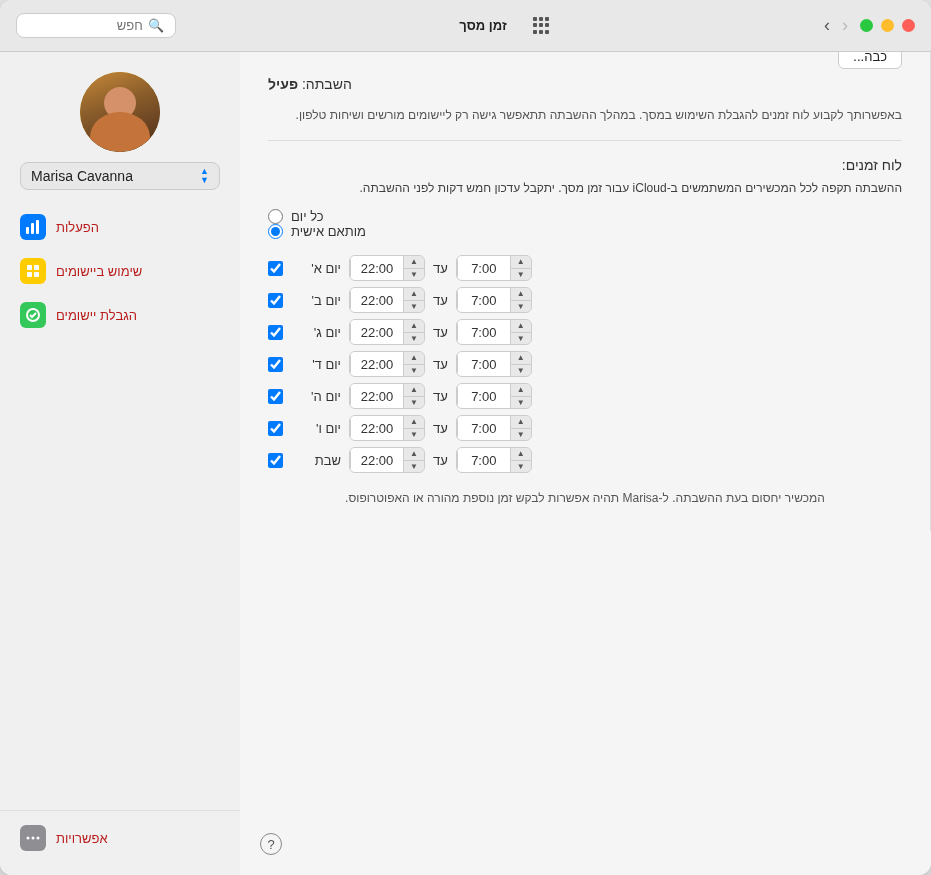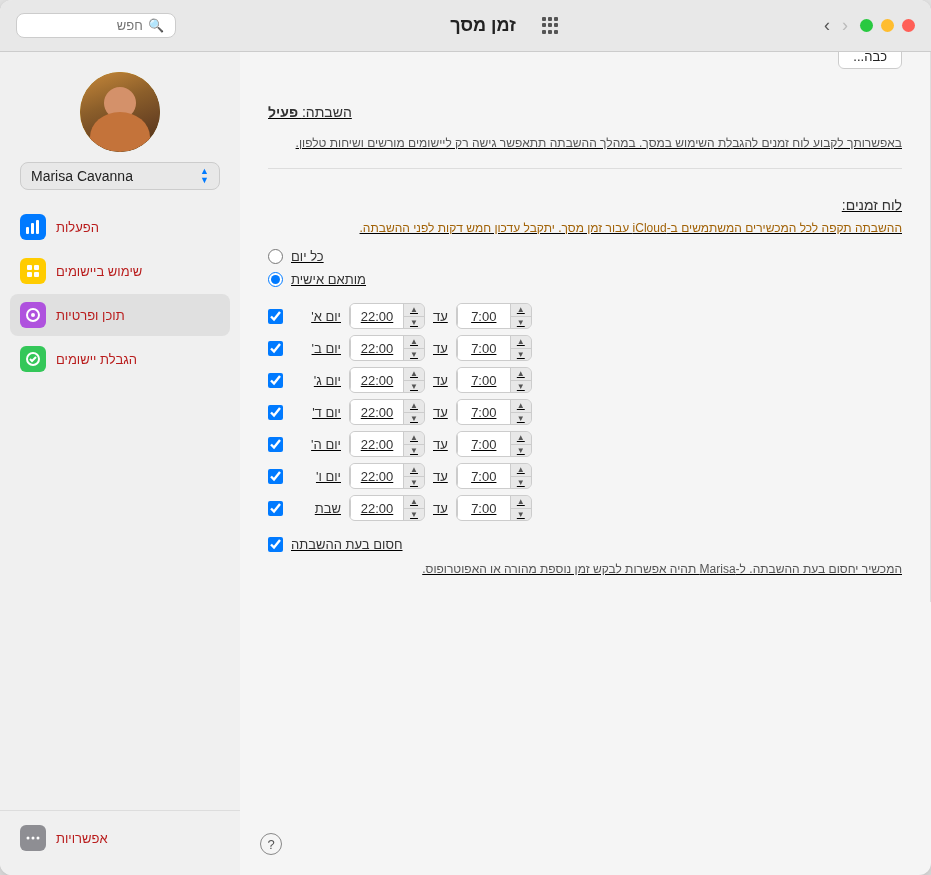--- a/index.html
+++ b/index.html
@@ -82,21 +82,21 @@
       gap: 2px;
     }
     .grid-dot {
       width: 4px;
       height: 4px;
       background: #555;
       border-radius: 1px;
     }
 
     .title-text {
-      font-size: 18px;
+      font-size: 13px;
       font-weight: 600;
       color: #222;
       margin: 0 12px;
     }
 
     .search-box {
       display: flex;
       align-items: center;
       background: #fff;
       border: 1px solid #ccc;
@@ -136,21 +136,20 @@
       overflow-y: auto;
       border-right: 1px solid #ddd;
     }
 
     .section-title {
       font-size: 14px;
       color: #333;
       text-align: right;
       margin-bottom: 6px;
       font-weight: 400;
-      margin-top: 28px;
     }
 
     .section-title span.bold {
       font-weight: 600;
     }
 
     .section-desc {
       font-size: 12px;
       color: #555;
       text-align: right;
@@ -171,31 +170,30 @@
     }
 
     .separator {
       height: 1px;
       background: #ddd;
       margin: 16px 0;
     }
 
     .schedule-desc {
       font-size: 12px;
-      color: #a16207;
+      color: #404040;
       text-align: right;
       line-height: 1.5;
       margin-bottom: 12px;
     }
 
     .radio-group {
       display: flex;
       flex-direction: column;
       align-items: flex-end;
-      gap: 8px;
       margin-bottom: 16px;
     }
 
     .radio-item {
       display: flex;
       align-items: center;
       gap: 8px;
       cursor: pointer;
     }
 
@@ -310,21 +308,21 @@
     .checkbox-input {
       width: 15px;
       height: 15px;
       accent-color: #007aff;
       cursor: pointer;
     }
 
     .bottom-desc {
       font-size: 12px;
       color: #555;
-      text-align: right;
+      text-align: center;
       line-height: 1.5;
     }
 
     .help-btn {
       position: absolute;
       bottom: 20px;
       left: 20px;
       width: 22px;
       height: 22px;
       border-radius: 50%;
@@ -492,21 +490,20 @@
       display: flex;
       align-items: center;
       justify-content: center;
       color: white;
       font-size: 14px;
     }
 
     .panel-wrapper {
       position: relative;
       flex: 1;
-      text-decoration: underline;
     }
   </style>
 </head>
 <body>
 
 <div class="window">
 
   <div class="title-bar">
     <div class="title-bar-left">
       <div class="window-controls">
@@ -711,24 +708,20 @@
                 <button class="stepper-down">▼</button>
               </div>
               <div class="time-value">22:00</div>
             </div>
             <span class="day-label">שבת</span>
             <input type="checkbox" class="day-checkbox" checked="" style="">
           </div>
         </div>
 
         <div class="bottom-section">
-          <div class="checkbox-row">
-            <span class="checkbox-label">חסום בעת ההשבתה</span>
-            <input type="checkbox" class="checkbox-input" checked="" style="">
-          </div>
           <div class="bottom-desc">המכשיר יחסום בעת ההשבתה. ל-Marisa תהיה אפשרות לבקש זמן נוספת מהורה או
 האפוטרופוס.</div>
         </div>
 
       </div>
 
       <div class="help-btn">?</div>
     </div>
 
     <div class="sidebar">
@@ -764,29 +757,20 @@
           <div class="sidebar-icon icon-yellow">
             <svg width="16" height="16" viewBox="0 0 16 16" fill="white">
               <rect x="2" y="2" width="5" height="5" rx="1"></rect>
               <rect x="9" y="2" width="5" height="5" rx="1"></rect>
               <rect x="2" y="9" width="5" height="5" rx="1"></rect>
               <rect x="9" y="9" width="5" height="5" rx="1"></rect>
             </svg>
           </div>
         </div>
 
-        <div class="sidebar-item active">
-          <span class="sidebar-item-label">תוכן ופרטיות</span>
-          <div class="sidebar-icon icon-purple">
-            <svg width="16" height="16" viewBox="0 0 16 16" fill="white">
-              <circle cx="8" cy="8" r="6" fill="none" stroke="white" stroke-width="2"></circle>
-              <circle cx="8" cy="8" r="2"></circle>
-            </svg>
-          </div>
-        </div>
 
 
 
         <div class="sidebar-item">
           <span class="sidebar-item-label">הגבלת יישומים</span>
           <div class="sidebar-icon icon-green">
             <svg width="16" height="16" viewBox="0 0 16 16" fill="white">
               <circle cx="8" cy="8" r="6" fill="none" stroke="white" stroke-width="2"></circle>
               <path d="M5 8 L7 10 L11 6" stroke="white" stroke-width="2" fill="none"></path>
             </svg>

